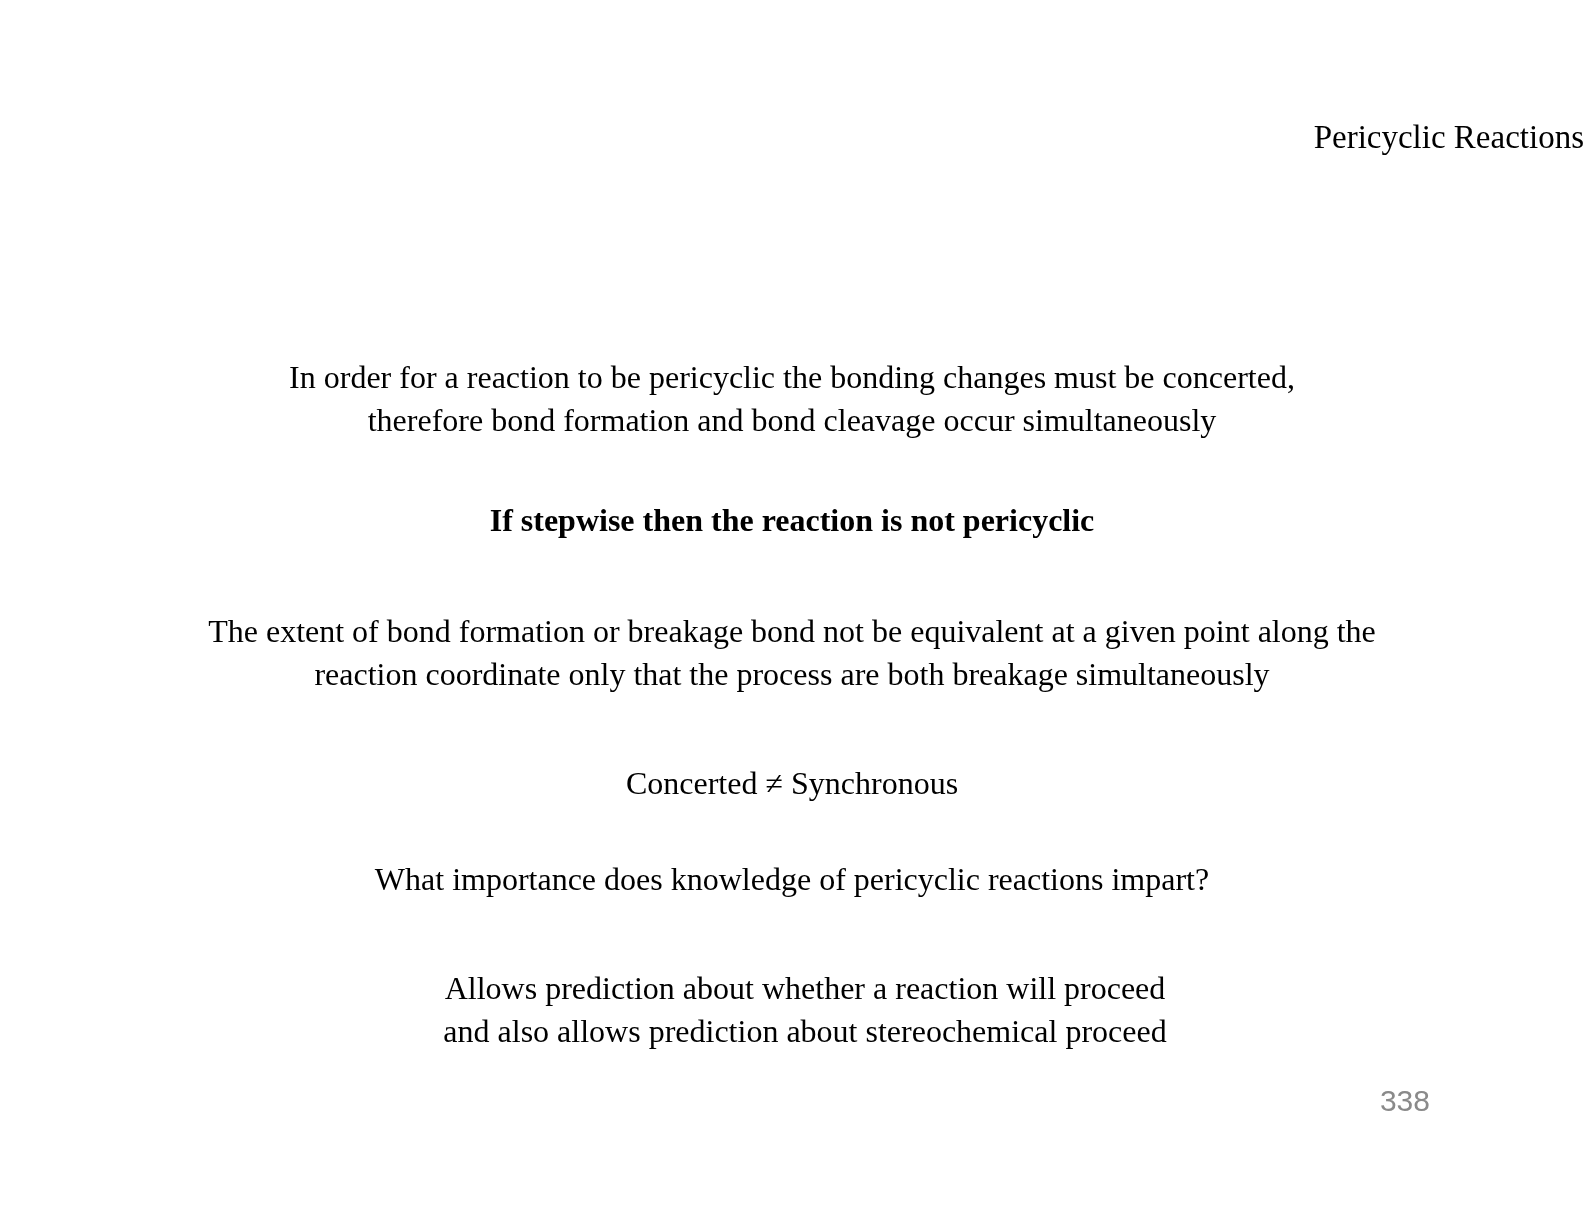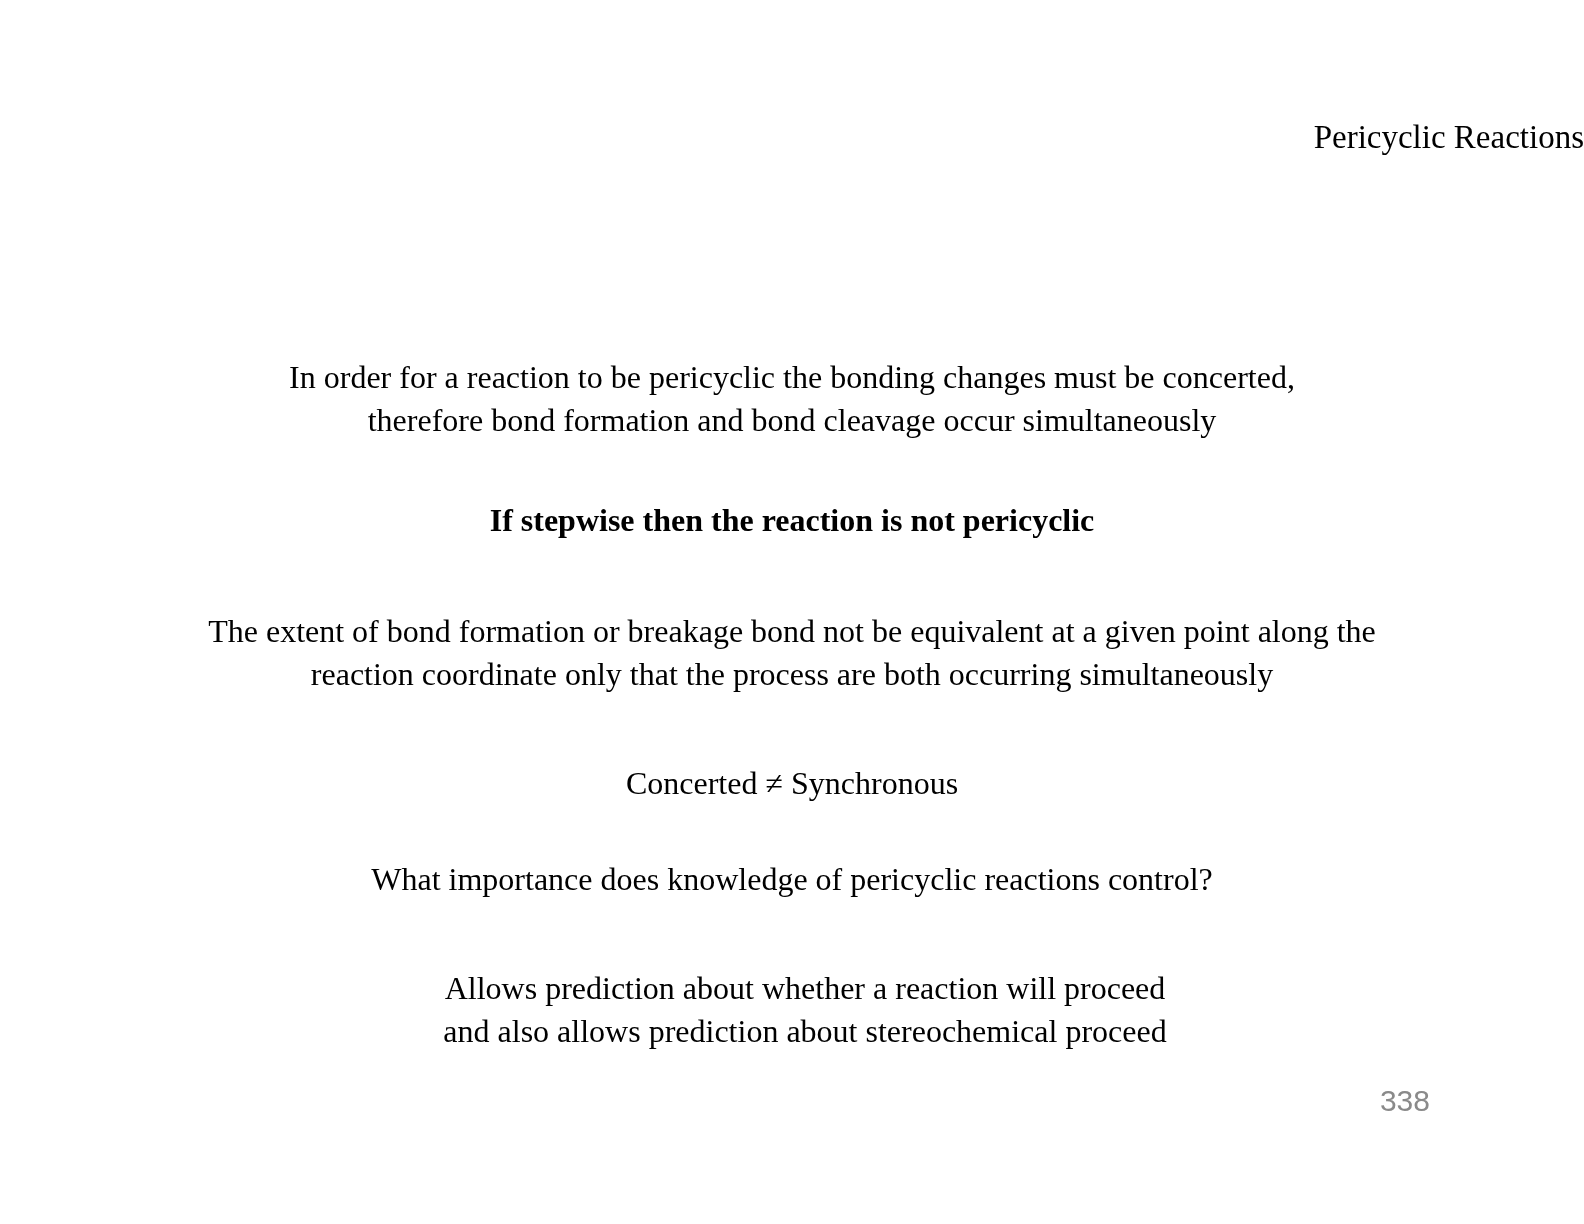--- a/index.html
+++ b/index.html
@@ -67,29 +67,29 @@
     <div class="line">In order for a reaction to be pericyclic the bonding changes must be concerted,</div>
     <div class="line">therefore bond formation and bond cleavage occur simultaneously</div>
   </div>
 
   <div class="textblock block-stepwise">
     <div class="line">If stepwise then the reaction is not pericyclic</div>
   </div>
 
   <div class="textblock block-extent">
     <div class="line">The extent of bond formation or breakage bond not be equivalent at a given point along the</div>
-    <div class="line">reaction coordinate only that the process are both occurring simultaneously</div>
+    <div class="line">reaction coordinate only that the process are both breakage simultaneously</div>
   </div>
 
   <div class="textblock block-synchronous">
     <div class="line">Concerted ≠ Synchronous</div>
   </div>
 
   <div class="textblock block-importance">
-    <div class="line">What importance does knowledge of pericyclic reactions control?</div>
+    <div class="line">What importance does knowledge of pericyclic reactions impart?</div>
   </div>
 
   <div class="textblock block-prediction">
     <div class="line">Allows prediction about whether a reaction will proceed</div>
     <div class="line">and also allows prediction about stereochemical proceed</div>
   </div>
 
   <div class="page-number">338</div>
 
 </div>

